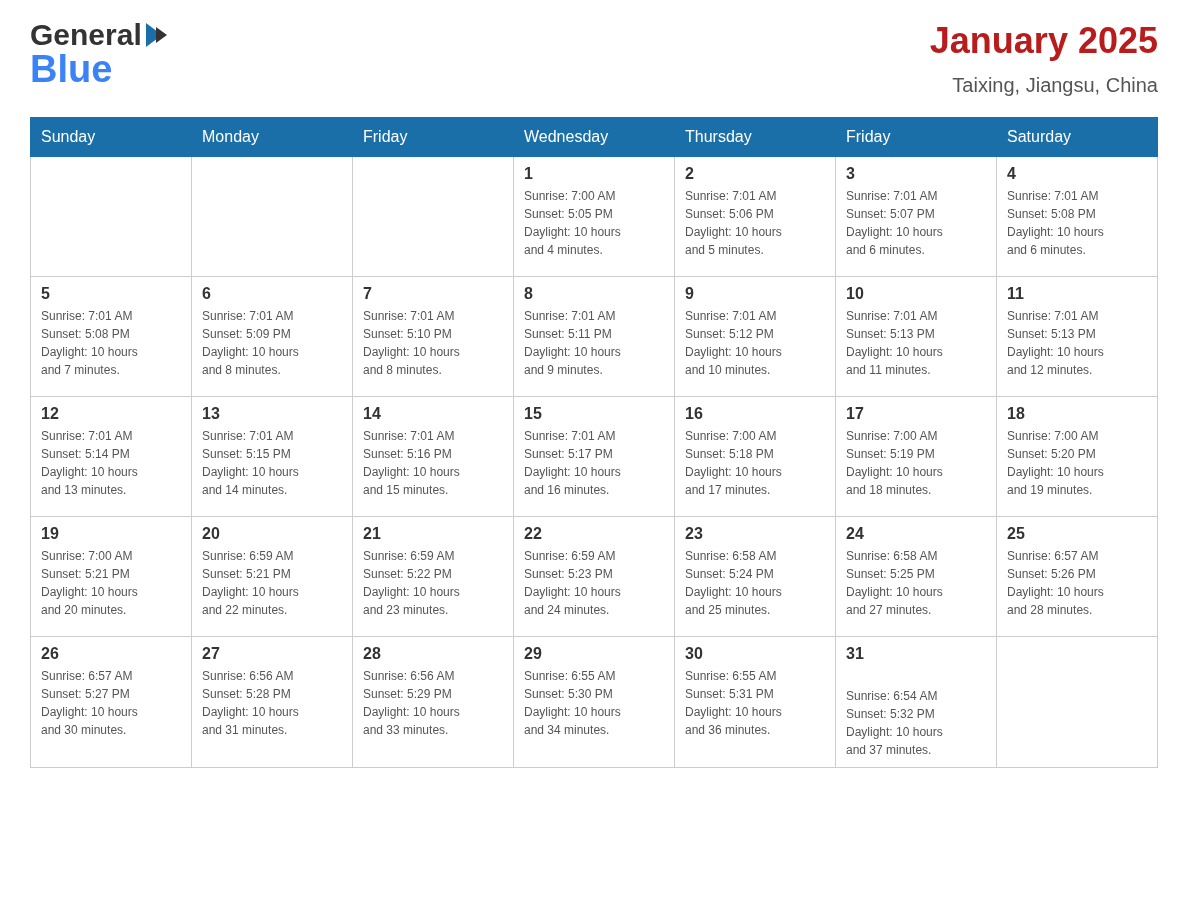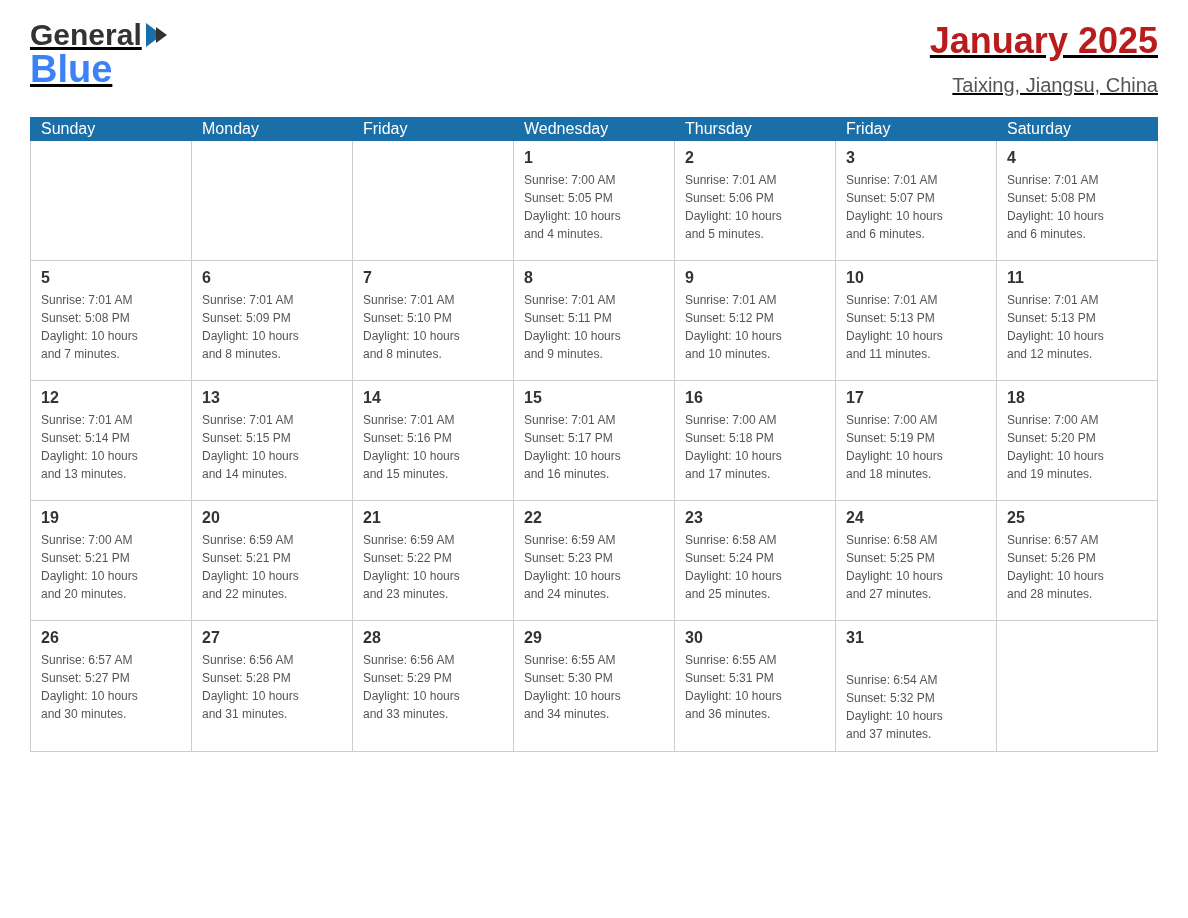--- a/index.html
+++ b/index.html
@@ -8,21 +8,20 @@
       background: #fff;
       width: 1188px;
       min-height: 918px;
       padding: 20px 30px;
     }
     .header {
       display: flex;
       justify-content: space-between;
       align-items: flex-start;
       margin-bottom: 20px;
-      text-decoration: underline;
     }
     .title-section {
       text-align: right;
     }
     .month-title {
       font-size: 36px;
       font-weight: bold;
       color: #b91c1c;
     }
     .location {
@@ -30,21 +29,21 @@
       color: #555;
       margin-top: 12px;
     }
     .calendar {
       width: 100%;
       border-collapse: collapse;
     }
     .calendar th {
       background-color: #1a6fa8;
       color: #fff;
-      padding: 2px 10px;
+      padding: 10px 10px;
       text-align: left;
       font-size: 16px;
       font-weight: normal;
       border: 1px solid #1a6fa8;
     }
     .calendar td {
       border: 1px solid #ccc;
       vertical-align: top;
       padding: 8px 10px;
       width: calc(100% / 7);

